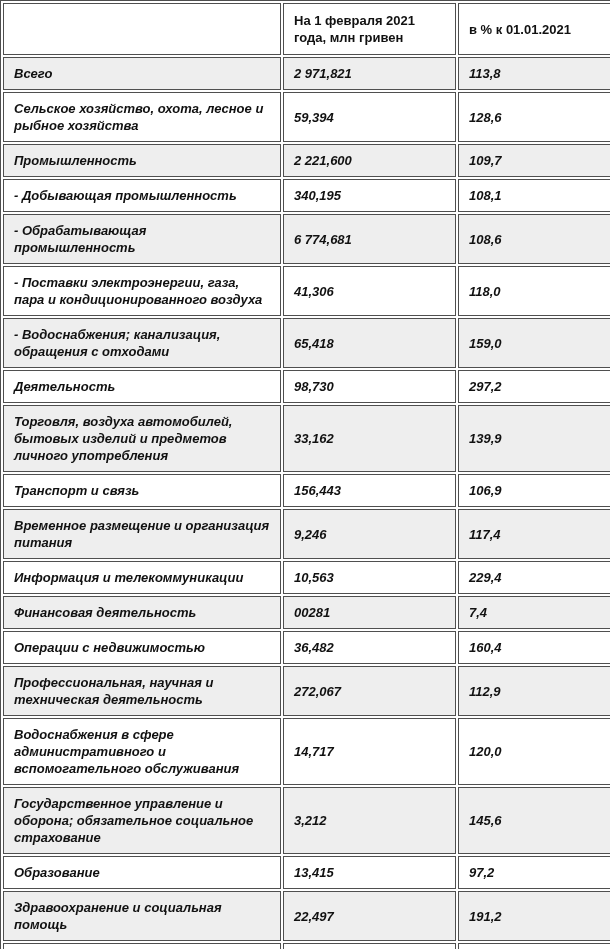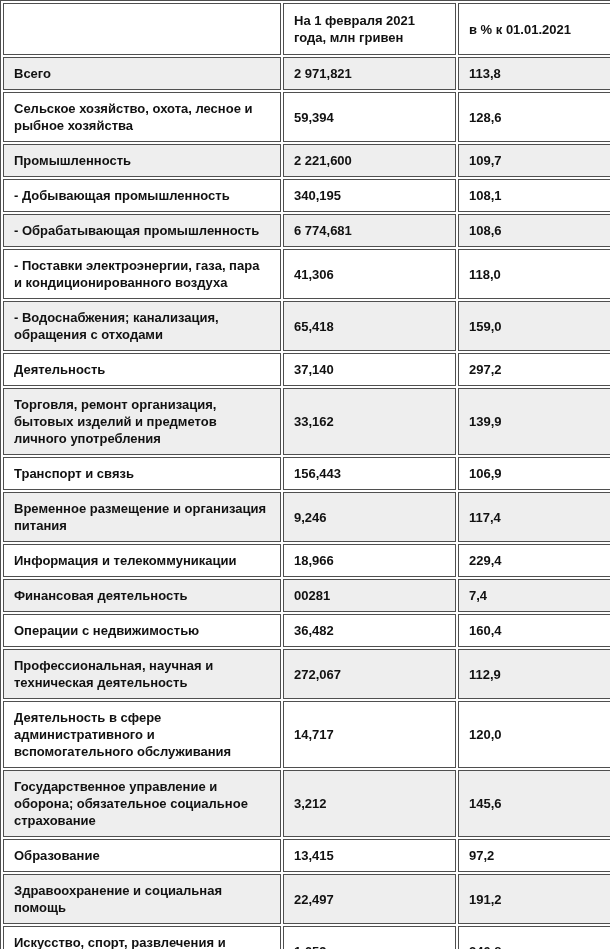--- a/index.html
+++ b/index.html
@@ -38,20 +38,21 @@
     background: #ffffff;
     overflow: hidden;
     word-wrap: break-word;
   }
   thead th {
     height: 36px;
     font-weight: 600;
   }
   tbody td {
     height: 17px;
+    font-style: italic;
   }
   tbody tr.shaded td {
     background: #eeeeee;
   }
 </style>
 </head>
 <body>
 
 <div class="viewport">
   <table class="stat-table">
@@ -98,60 +99,60 @@
           <td>41,306</td>
           <td>118,0</td>
         </tr>
         <tr class="shaded">
           <td>- Водоснабжения; канализация, обращения с отходами</td>
           <td>65,418</td>
           <td>159,0</td>
         </tr>
         <tr>
           <td>Деятельность</td>
-          <td>37,140</td>
+          <td>98,730</td>
           <td>297,2</td>
         </tr>
         <tr class="shaded">
-          <td>Торговля, ремонт организация, бытовых изделий и предметов личного употребления</td>
+          <td>Торговля, воздуха автомобилей, бытовых изделий и предметов личного употребления</td>
           <td>33,162</td>
           <td>139,9</td>
         </tr>
         <tr>
           <td>Транспорт и связь</td>
           <td>156,443</td>
           <td>106,9</td>
         </tr>
         <tr class="shaded">
           <td>Временное размещение и организация питания</td>
           <td>9,246</td>
           <td>117,4</td>
         </tr>
         <tr>
           <td>Информация и телекоммуникации</td>
-          <td>18,966</td>
+          <td>10,563</td>
           <td>229,4</td>
         </tr>
         <tr class="shaded">
           <td>Финансовая деятельность</td>
           <td>00281</td>
           <td>7,4</td>
         </tr>
         <tr>
           <td>Операции с недвижимостью</td>
           <td>36,482</td>
           <td>160,4</td>
         </tr>
         <tr class="shaded">
           <td>Профессиональная, научная и техническая деятельность</td>
           <td>272,067</td>
           <td>112,9</td>
         </tr>
         <tr>
-          <td>Деятельность в сфере административного и вспомогательного обслуживания</td>
+          <td>Водоснабжения в сфере административного и вспомогательного обслуживания</td>
           <td>14,717</td>
           <td>120,0</td>
         </tr>
         <tr class="shaded">
           <td>Государственное управление и оборона; обязательное социальное страхование</td>
           <td>3,212</td>
           <td>145,6</td>
         </tr>
         <tr>
           <td>Образование</td>

